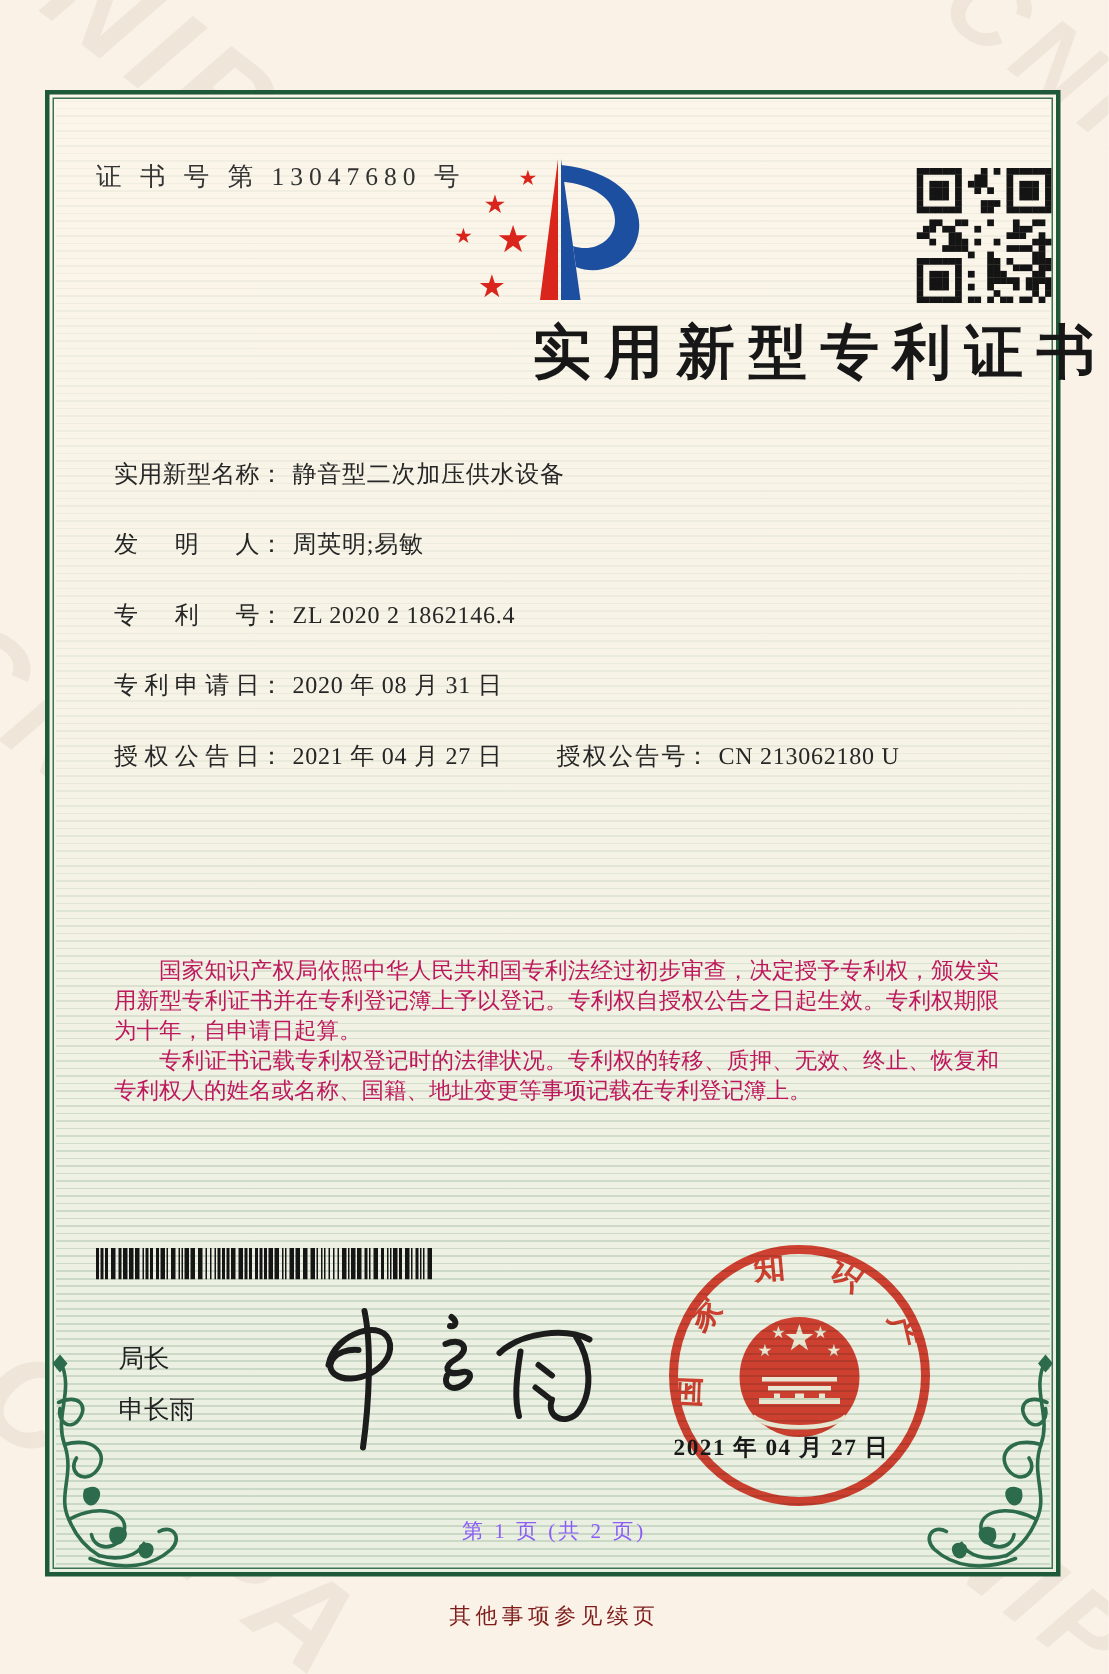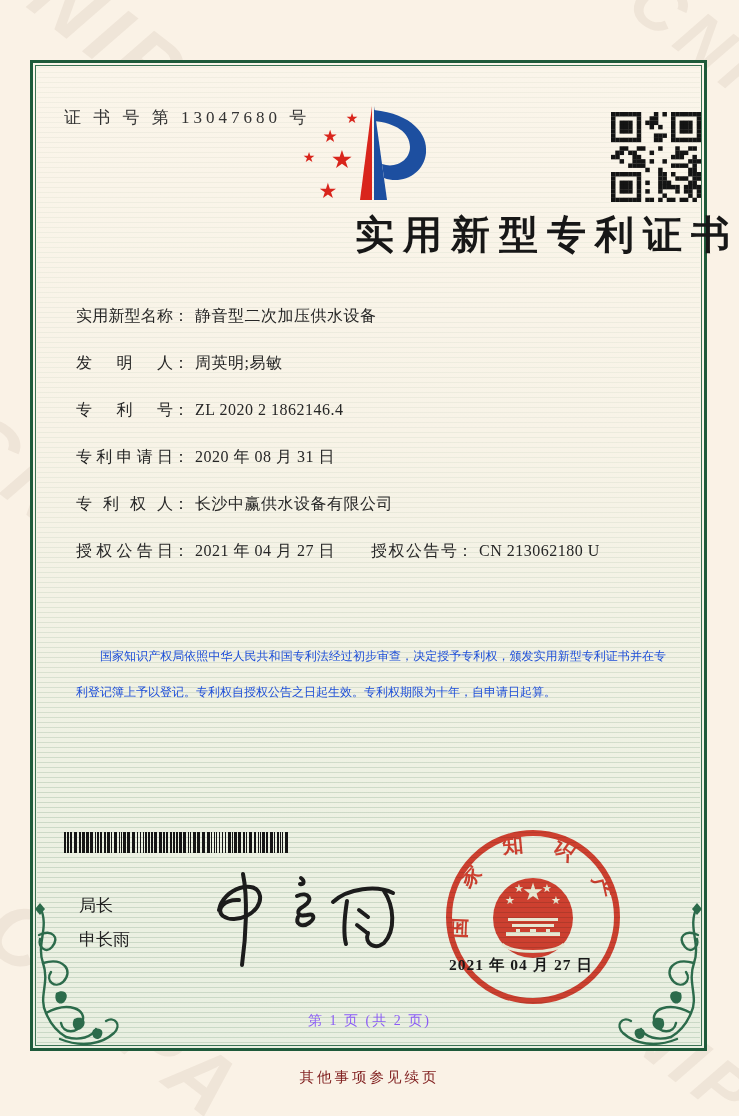--- a/index.html
+++ b/index.html
@@ -46,21 +46,21 @@
   .flabel{
     display:inline-block;width:97px;text-align:justify;text-align-last:justify;
     text-justify:inter-character;vertical-align:bottom;
   }
   .colon{margin-right:6px;}
   .fvalue{letter-spacing:0.5px;}
   .pair2{margin-left:36px;}
   .pair2 .flabel{width:86px;}
   .paras{
     position:absolute;left:76px;top:638px;width:590px;
-    font-size:12px;line-height:36px;text-align:justify;color:#1d4ed8;
+    font-size:15px;line-height:20px;text-align:justify;color:#be185d;
   }
   .paras p{margin:0;text-indent:2em;}
   .barcode{position:absolute;left:64px;top:832px;}
   .officer{position:absolute;left:79px;top:889px;font-size:17px;color:#222;line-height:34px;}
   .signature{position:absolute;left:205px;top:858px;}
   .seal{position:absolute;left:442px;top:826px;mix-blend-mode:multiply;opacity:0.92;}
   .seal-date{
     position:absolute;left:449px;top:955px;width:180px;
     font-size:15.5px;letter-spacing:1px;color:#191919;font-weight:bold;z-index:5;
   }
@@ -352,29 +352,27 @@
   <div class="field-row">
     <span class="flabel">发明人</span><span class="colon">：</span><span class="fvalue">周英明;易敏</span>
   </div>
   <div class="field-row">
     <span class="flabel">专利号</span><span class="colon">：</span><span class="fvalue">ZL 2020 2 1862146.4</span>
   </div>
   <div class="field-row">
     <span class="flabel">专利申请日</span><span class="colon">：</span><span class="fvalue">2020 年 08 月 31 日</span>
   </div>
   <div class="field-row">
-    <span class="flabel">专利权人</span><span class="colon">：</span><span class="fvalue">长沙中赢供水设备有限公司</span>
-  </div>
-  <div class="field-row">
     <span class="flabel">授权公告日</span><span class="colon">：</span><span class="fvalue">2021 年 04 月 27 日</span><span class="pair2"><span class="flabel">授权公告号</span><span class="colon">：</span><span class="fvalue">CN 213062180 U</span></span>
   </div>
 </div>
 
 <div class="paras">
   <p>国家知识产权局依照中华人民共和国专利法经过初步审查，决定授予专利权，颁发实用新型专利证书并在专利登记簿上予以登记。专利权自授权公告之日起生效。专利权期限为十年，自申请日起算。</p>
+  <p>专利证书记载专利权登记时的法律状况。专利权的转移、质押、无效、终止、恢复和专利权人的姓名或名称、国籍、地址变更等事项记载在专利登记簿上。</p>
 </div>
 
 <svg class="barcode" id="barcode" width="226" height="21" viewBox="0 0 226 21">
     <rect x="0" y="0" width="2" height="21" fill="#151515"></rect>
     <rect x="3" y="0" width="2" height="21" fill="#151515"></rect>
     <rect x="6" y="0" width="2" height="21" fill="#151515"></rect>
     <rect x="10" y="0" width="3" height="21" fill="#151515"></rect>
     <rect x="15" y="0" width="2" height="21" fill="#151515"></rect>
     <rect x="18" y="0" width="3" height="21" fill="#151515"></rect>
     <rect x="22" y="0" width="3" height="21" fill="#151515"></rect>

